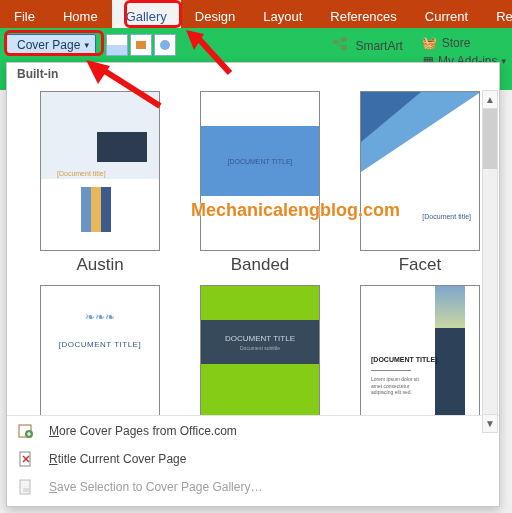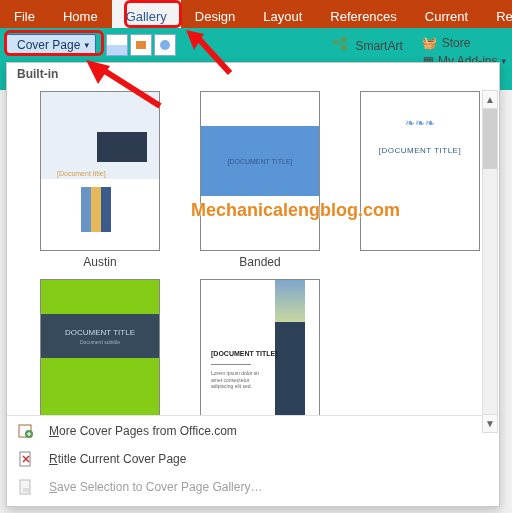--- a/index.html
+++ b/index.html
@@ -4,21 +4,21 @@
 <style>
   * { box-sizing: border-box; margin: 0; padding: 0; font-family: "Segoe UI", Tahoma, sans-serif; }
   body { width: 512px; height: 513px; background: #f0f0f0; overflow: hidden; position: relative; }
 
   
   .ribbon-tabs { background: #c2410c; height: 28px; display: flex; align-items: stretch; color: #fff; font-size: 13px; }
   .ribbon-tab { padding: 6px 14px 2px; cursor: pointer; display: flex; align-items: center; }
   .ribbon-tab.active { background: #f3f3f3; color: #2b579a; }
 
   
-  .ribbon-body { background: #14b8a6; height: 62px; display: flex; align-items: flex-start; padding: 4px 6px; gap: 10px; }
+  .ribbon-body { background: #22c55e; height: 62px; display: flex; align-items: flex-start; padding: 4px 6px; gap: 10px; }
 
   .cover-btn { background: #cfe3f8; border: 1px solid #2a6bbf; border-radius: 2px; height: 22px; display: flex; align-items: center; gap: 4px; padding: 0 6px; font-size: 12px; color: #1a3a66; margin-top: 2px; }
   .cover-btn .caret { font-size: 9px; }
 
   .icon-stack { display: flex; gap: 2px; margin-top: 2px; }
   .mini-icon { width: 22px; height: 22px; border: 1px solid #8aa9d6; background: #fff; display: flex; align-items: center; justify-content: center; font-size: 10px; }
   .mini-icon .bar { width: 10px; height: 8px; background: #e18a3a; }
   .mini-icon.table { background: linear-gradient(#fff 50%, #bcd7f7 50%); position: relative; }
   .mini-icon.shape::before { content:""; width:10px; height:10px; background:#7fb1e8; border-radius:50%; }
 
@@ -27,21 +27,21 @@
 
   .right-col { display: flex; flex-direction: column; gap: 4px; font-size: 12px; color: #444; margin-top: 4px; margin-left: 10px; }
   .right-col .row { display: flex; align-items: center; gap: 4px; }
 
   
   .gallery { position: absolute; top: 62px; left: 6px; right: 12px; bottom: 6px; background: #fff; border: 1px solid #c8c8c8; box-shadow: 0 4px 10px rgba(0,0,0,.2); display: flex; flex-direction: column; }
   .gallery-header { padding: 4px 10px; font-size: 12px; color: #555; font-weight: 600; }
   .gallery-body { flex: 1; display: grid; grid-template-columns: repeat(3, 1fr); padding: 6px 4px 6px 18px; gap: 10px 10px; position: relative; overflow: hidden; }
   .thumb-wrap { display: flex; flex-direction: column; align-items: center; gap: 4px; }
   .thumb { width: 120px; height: 160px; border: 1px solid #888; background: #fff; position: relative; overflow: hidden; font-size: 7px; color: #3b5b8c; }
-  .thumb-label { font-size: 12px; color: #444; text-align: center; }
+  .thumb-label { font-size: 17px; color: #444; text-align: center; }
 
   .scroll-track { position: absolute; top: 90px; right: 14px; width: 16px; bottom: 80px; background: #f0f0f0; border: 1px solid #ddd; display: flex; flex-direction: column; align-items: center; }
   .scroll-btn { width: 100%; height: 18px; background: #f8f8f8; border-bottom: 1px solid #ddd; text-align: center; font-size: 10px; line-height: 18px; color: #666; }
   .scroll-btn.bot { border-top: 1px solid #ddd; border-bottom: none; margin-top: auto; }
   .scroll-thumb { width: 100%; height: 60px; background: #cfcfcf; }
 
   .gallery-footer { border-top: 1px solid #e2e2e2; padding: 4px 8px 8px; font-size: 12px; color: #444; display: flex; flex-direction: column; gap: 6px; }
   .gallery-footer .frow { display: flex; align-items: center; gap: 14px; padding: 2px 2px; }
   .gallery-footer .frow.disabled { color: #a0a0a0; }
   .fi { width: 18px; height: 18px; display: inline-flex; align-items: center; justify-content: center; }
@@ -153,20 +153,29 @@
     </div>
 
     <div class="thumb-wrap">
       <div class="thumb t-banded">
         <div class="mid"></div>
         <div class="dtxt">[DOCUMENT TITLE]</div>
       </div>
       <div class="thumb-label">Banded</div>
     </div>
 
+    <div class="thumb-wrap">
+      <div class="thumb t-facet">
+        <div class="bg"></div>
+          <div class="tri1"></div>
+          <div class="tri2"></div>
+        <div class="txt"><span>[Document title]</span></div>
+      </div>
+      <div class="thumb-label">Facet</div>
+    </div>
 
     <div class="thumb-wrap">
       <div class="thumb t-filigree">
         <div class="orn">❧❧❧</div>
         <div class="ttl">[DOCUMENT TITLE]</div>
       </div>
 
     </div>
 
     <div class="thumb-wrap">

